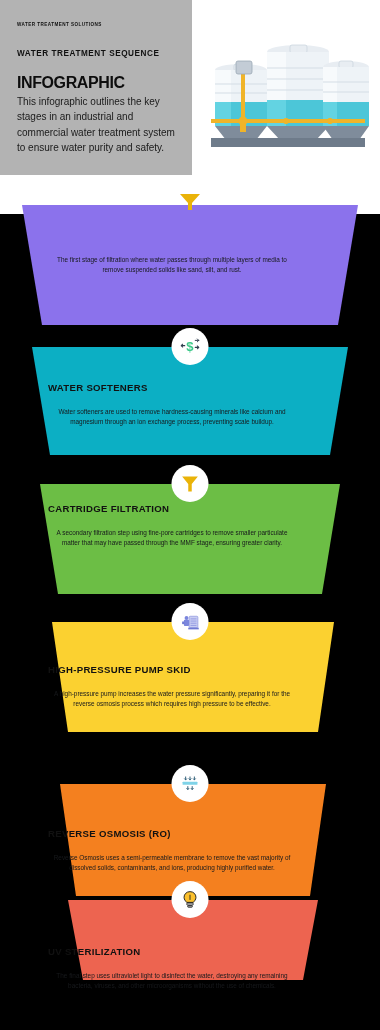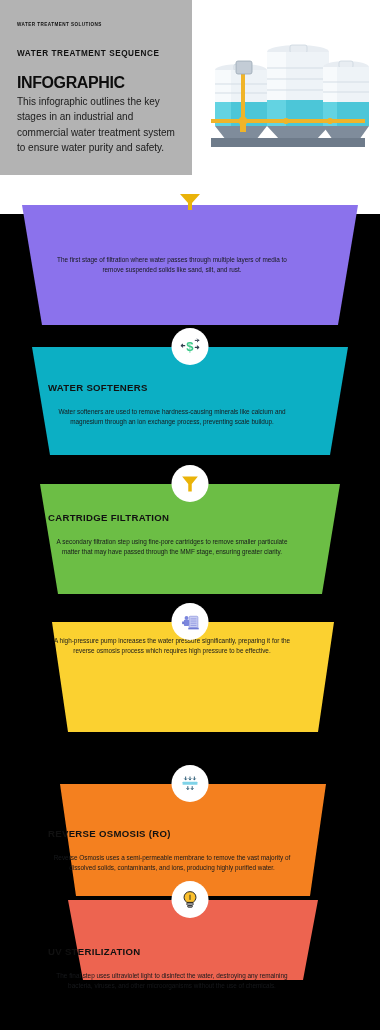--- a/index.html
+++ b/index.html
@@ -248,21 +248,21 @@
   <div class="stage" style="top:484px; height:110px;">
     <svg class="funnel-shape" viewBox="0 0 380 110" preserveAspectRatio="none">
       <polygon points="40,0 340,0 322,110 58,110" fill="#6cbe45"></polygon>
     </svg>
     <div class="icon-badge" style="top:-19px;">
       <svg width="21" height="21" viewBox="0 0 24 24">
         <polygon points="3,4 21,4 14,12.5 14,21 10,21 10,12.5" fill="#eab308"></polygon>
       </svg>
     </div>
     <div class="stage-body">
-      <div class="stage-title" style="margin-top:28px;">CARTRIDGE FILTRATION</div>
+      <div class="stage-title" style="margin-top:19px;">CARTRIDGE FILTRATION</div>
       <div class="stage-desc" style="margin-top:14px;">A secondary filtration step using fine-pore cartridges to remove smaller particulate matter that may have passed through the MMF stage, ensuring greater clarity.</div>
     </div>
   </div>
 
   <div class="stage" style="top:622px; height:110px;">
     <svg class="funnel-shape" viewBox="0 0 380 110" preserveAspectRatio="none">
       <polygon points="52,0 334,0 318,110 68,110" fill="#fbd130"></polygon>
     </svg>
     <div class="icon-badge" style="top:-19px;">
       <svg width="21" height="21" viewBox="0 0 24 24">
@@ -271,20 +271,21 @@
         <line x1="12.6" y1="11.5" x2="19.4" y2="11.5" stroke="#8b93e0" stroke-width="0.9"></line>
         <line x1="12.6" y1="14" x2="19.4" y2="14" stroke="#8b93e0" stroke-width="0.9"></line>
         <line x1="12.6" y1="16.5" x2="19.4" y2="16.5" stroke="#8b93e0" stroke-width="0.9"></line>
         <rect x="5" y="10" width="6" height="7" rx="1" fill="#7b86dd"></rect>
         <rect x="3" y="12" width="2.5" height="3" fill="#6f7ad4"></rect>
         <circle cx="8" cy="8" r="2.2" fill="#7b86dd"></circle>
         <rect x="10" y="19" width="12" height="2" fill="#6f7ad4"></rect>
       </svg>
     </div>
     <div class="stage-body">
+      <div class="stage-title" style="margin-top:42px;">HIGH-PRESSURE PUMP SKID</div>
       <div class="stage-desc" style="margin-top:14px;">A high-pressure pump increases the water pressure significantly, preparing it for the reverse osmosis process which requires high pressure to be effective.</div>
     </div>
   </div>
 
   <div class="stage" style="top:784px; height:112px;">
     <svg class="funnel-shape" viewBox="0 0 380 112" preserveAspectRatio="none">
       <polygon points="60,0 326,0 310,112 76,112" fill="#f4801f"></polygon>
     </svg>
     <div class="icon-badge" style="top:-19px;">
       <svg width="21" height="21" viewBox="0 0 24 24">

